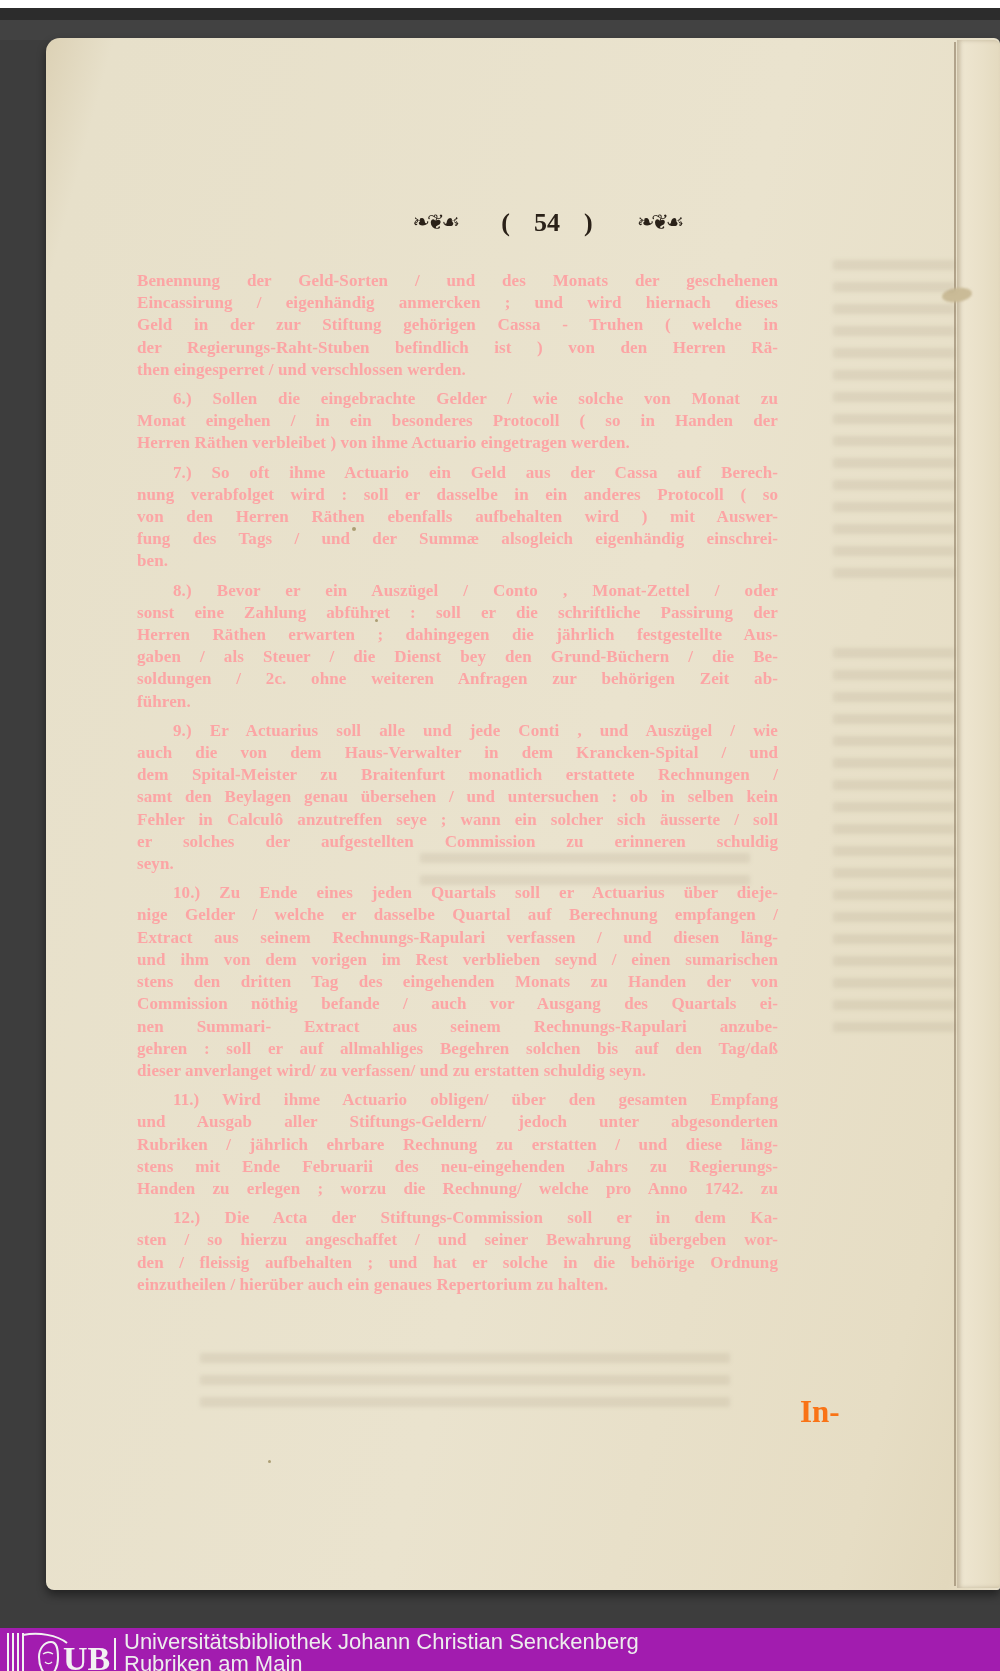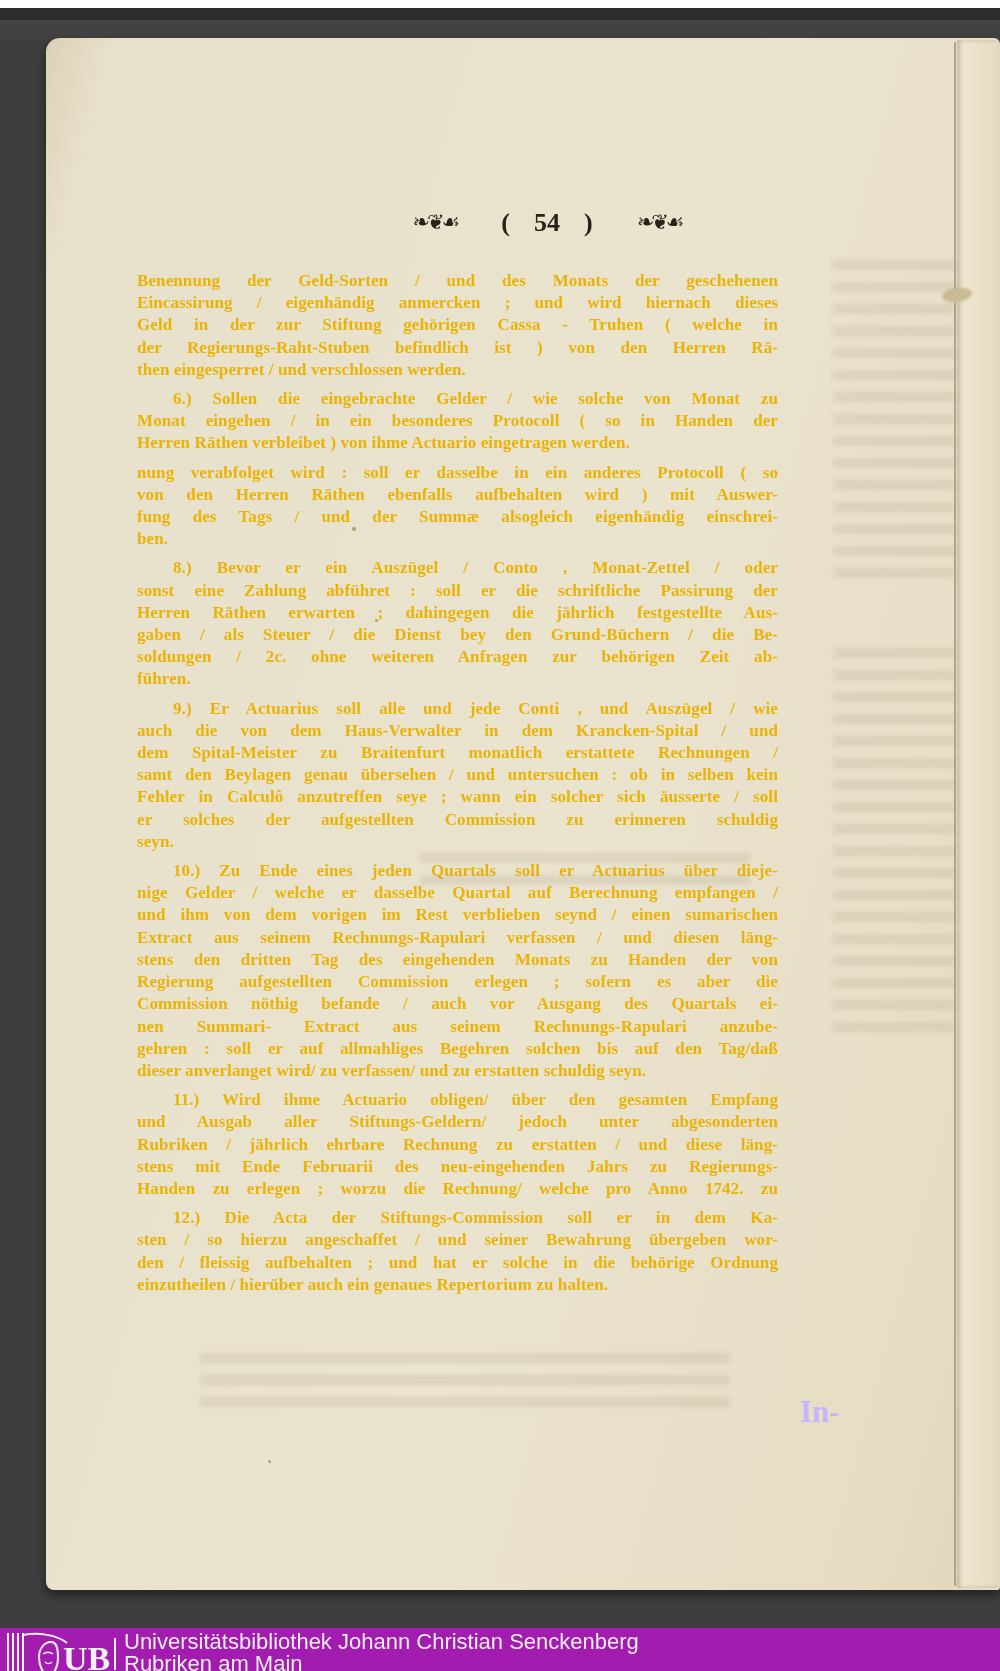--- a/index.html
+++ b/index.html
@@ -25,28 +25,28 @@
   .tear{position:absolute;right:28px;top:250px;width:30px;height:14px;background:#cabb97;
       border-radius:50%;filter:blur(1px);transform:rotate(-8deg);}
   
   .pagenum-row{position:absolute;left:137px;top:200px;width:640px;text-align:center;
       padding-left:90px;color:#2a2118;white-space:nowrap;}
   .orn{font-family:"DejaVu Sans",sans-serif;font-size:21px;letter-spacing:-3px;vertical-align:2px;}
   .pnum{font-size:26px;font-weight:700;}
   .paren{font-size:26px;font-weight:700;margin:0 24px;}
   .orn.left{margin-right:20px;} .orn.right{margin-left:20px;}
   
-  .text-block{position:absolute;left:137px;top:262px;width:641px;color:#eab308;}
+  .text-block{position:absolute;left:137px;top:262px;width:641px;color:#fca5a5;}
   .line{font-size:17px;line-height:22.2px;font-weight:700;text-align:justify;text-align-last:justify;
         letter-spacing:.1px;}
   .line.end{text-align-last:left;}
   .line.indent{padding-left:36px;}
   .para + .para{margin-top:7px;}
   
-  .catchword{position:absolute;left:800px;top:1386px;font-size:31px;font-weight:700;color:#c4b5fd;}
+  .catchword{position:absolute;left:800px;top:1386px;font-size:31px;font-weight:700;color:#f97316;}
   
   .ghost{position:absolute;filter:blur(2px);opacity:.55;
       background:repeating-linear-gradient(to bottom,rgba(128,112,84,.22) 0 10px,rgba(128,112,84,0) 10px 22px);}
   .spot{position:absolute;width:4px;height:4px;border-radius:50%;background:#93814f;opacity:.7;}
   
   .footer{position:absolute;left:0;bottom:0;width:1000px;height:51px;background:#a21caf;}
   .footer-text{position:absolute;left:124px;top:3px;color:#ededed;
       font-family:"Liberation Sans","DejaVu Sans",sans-serif;font-size:22px;line-height:22px;}
   .logo{position:absolute;left:5px;top:2px;}
 </style>
@@ -76,20 +76,21 @@
         <div class="line">Geld in der zur Stiftung gehörigen Cassa - Truhen ( welche in</div>
         <div class="line">der Regierungs-Raht-Stuben befindlich ist ) von den Herren Rä-</div>
         <div class="line end">then eingesperret / und verschlossen werden.</div>
       </div>
       <div class="para">
         <div class="line indent">6.) Sollen die eingebrachte Gelder / wie solche von Monat zu</div>
         <div class="line">Monat eingehen / in ein besonderes Protocoll ( so in Handen der</div>
         <div class="line end">Herren Räthen verbleibet ) von ihme Actuario eingetragen werden.</div>
       </div>
       <div class="para">
+        <div class="line indent">7.) So oft ihme Actuario ein Geld aus der Cassa auf Berech-</div>
         <div class="line">nung verabfolget wird : soll er dasselbe in ein anderes Protocoll ( so</div>
         <div class="line">von den Herren Räthen ebenfalls aufbehalten wird ) mit Auswer-</div>
         <div class="line">fung des Tags / und der Summæ alsogleich eigenhändig einschrei-</div>
         <div class="line end">ben.</div>
       </div>
       <div class="para">
         <div class="line indent">8.) Bevor er ein Auszügel / Conto , Monat-Zettel / oder</div>
         <div class="line">sonst eine Zahlung abführet : soll er die schriftliche Passirung der</div>
         <div class="line">Herren Räthen erwarten ; dahingegen die jährlich festgestellte Aus-</div>
         <div class="line">gaben / als Steuer / die Dienst bey den Grund-Büchern / die Be-</div>
@@ -101,24 +102,23 @@
         <div class="line">auch die von dem Haus-Verwalter in dem Krancken-Spital / und</div>
         <div class="line">dem Spital-Meister zu Braitenfurt monatlich erstattete Rechnungen /</div>
         <div class="line">samt den Beylagen genau übersehen / und untersuchen : ob in selben kein</div>
         <div class="line">Fehler in Calculô anzutreffen seye ; wann ein solcher sich äusserte / soll</div>
         <div class="line">er solches der aufgestellten Commission zu erinneren schuldig</div>
         <div class="line end">seyn.</div>
       </div>
       <div class="para">
         <div class="line indent">10.) Zu Ende eines jeden Quartals soll er Actuarius über dieje-</div>
         <div class="line">nige Gelder / welche er dasselbe Quartal auf Berechnung empfangen /</div>
+        <div class="line">Extract aus seinem Rechnungs-Rapulari verfassen / und diesen läng-</div>
         <div class="line">und ihm von dem vorigen im Rest verblieben seynd / einen sumarischen</div>
-        <div class="line">Extract aus seinem Rechnungs-Rapulari verfassen / und diesen läng-</div>
         <div class="line">stens den dritten Tag des eingehenden Monats zu Handen der von</div>
-        <div class="line">Regierung aufgestellten Commission erlegen ; sofern es aber die</div>
         <div class="line">Commission nöthig befande / auch vor Ausgang des Quartals ei-</div>
         <div class="line">nen Summari- Extract aus seinem Rechnungs-Rapulari anzube-</div>
         <div class="line">gehren : soll er auf allmahliges Begehren solchen bis auf den Tag/daß</div>
         <div class="line end">dieser anverlanget wird/ zu verfassen/ und zu erstatten schuldig seyn.</div>
       </div>
       <div class="para">
         <div class="line indent">11.) Wird ihme Actuario obligen/ über den gesamten Empfang</div>
         <div class="line">und Ausgab aller Stiftungs-Geldern/ jedoch unter abgesonderten</div>
         <div class="line">Rubriken / jährlich ehrbare Rechnung zu erstatten / und diese läng-</div>
         <div class="line">stens mit Ende Februarii des neu-eingehenden Jahrs zu Regierungs-</div>

